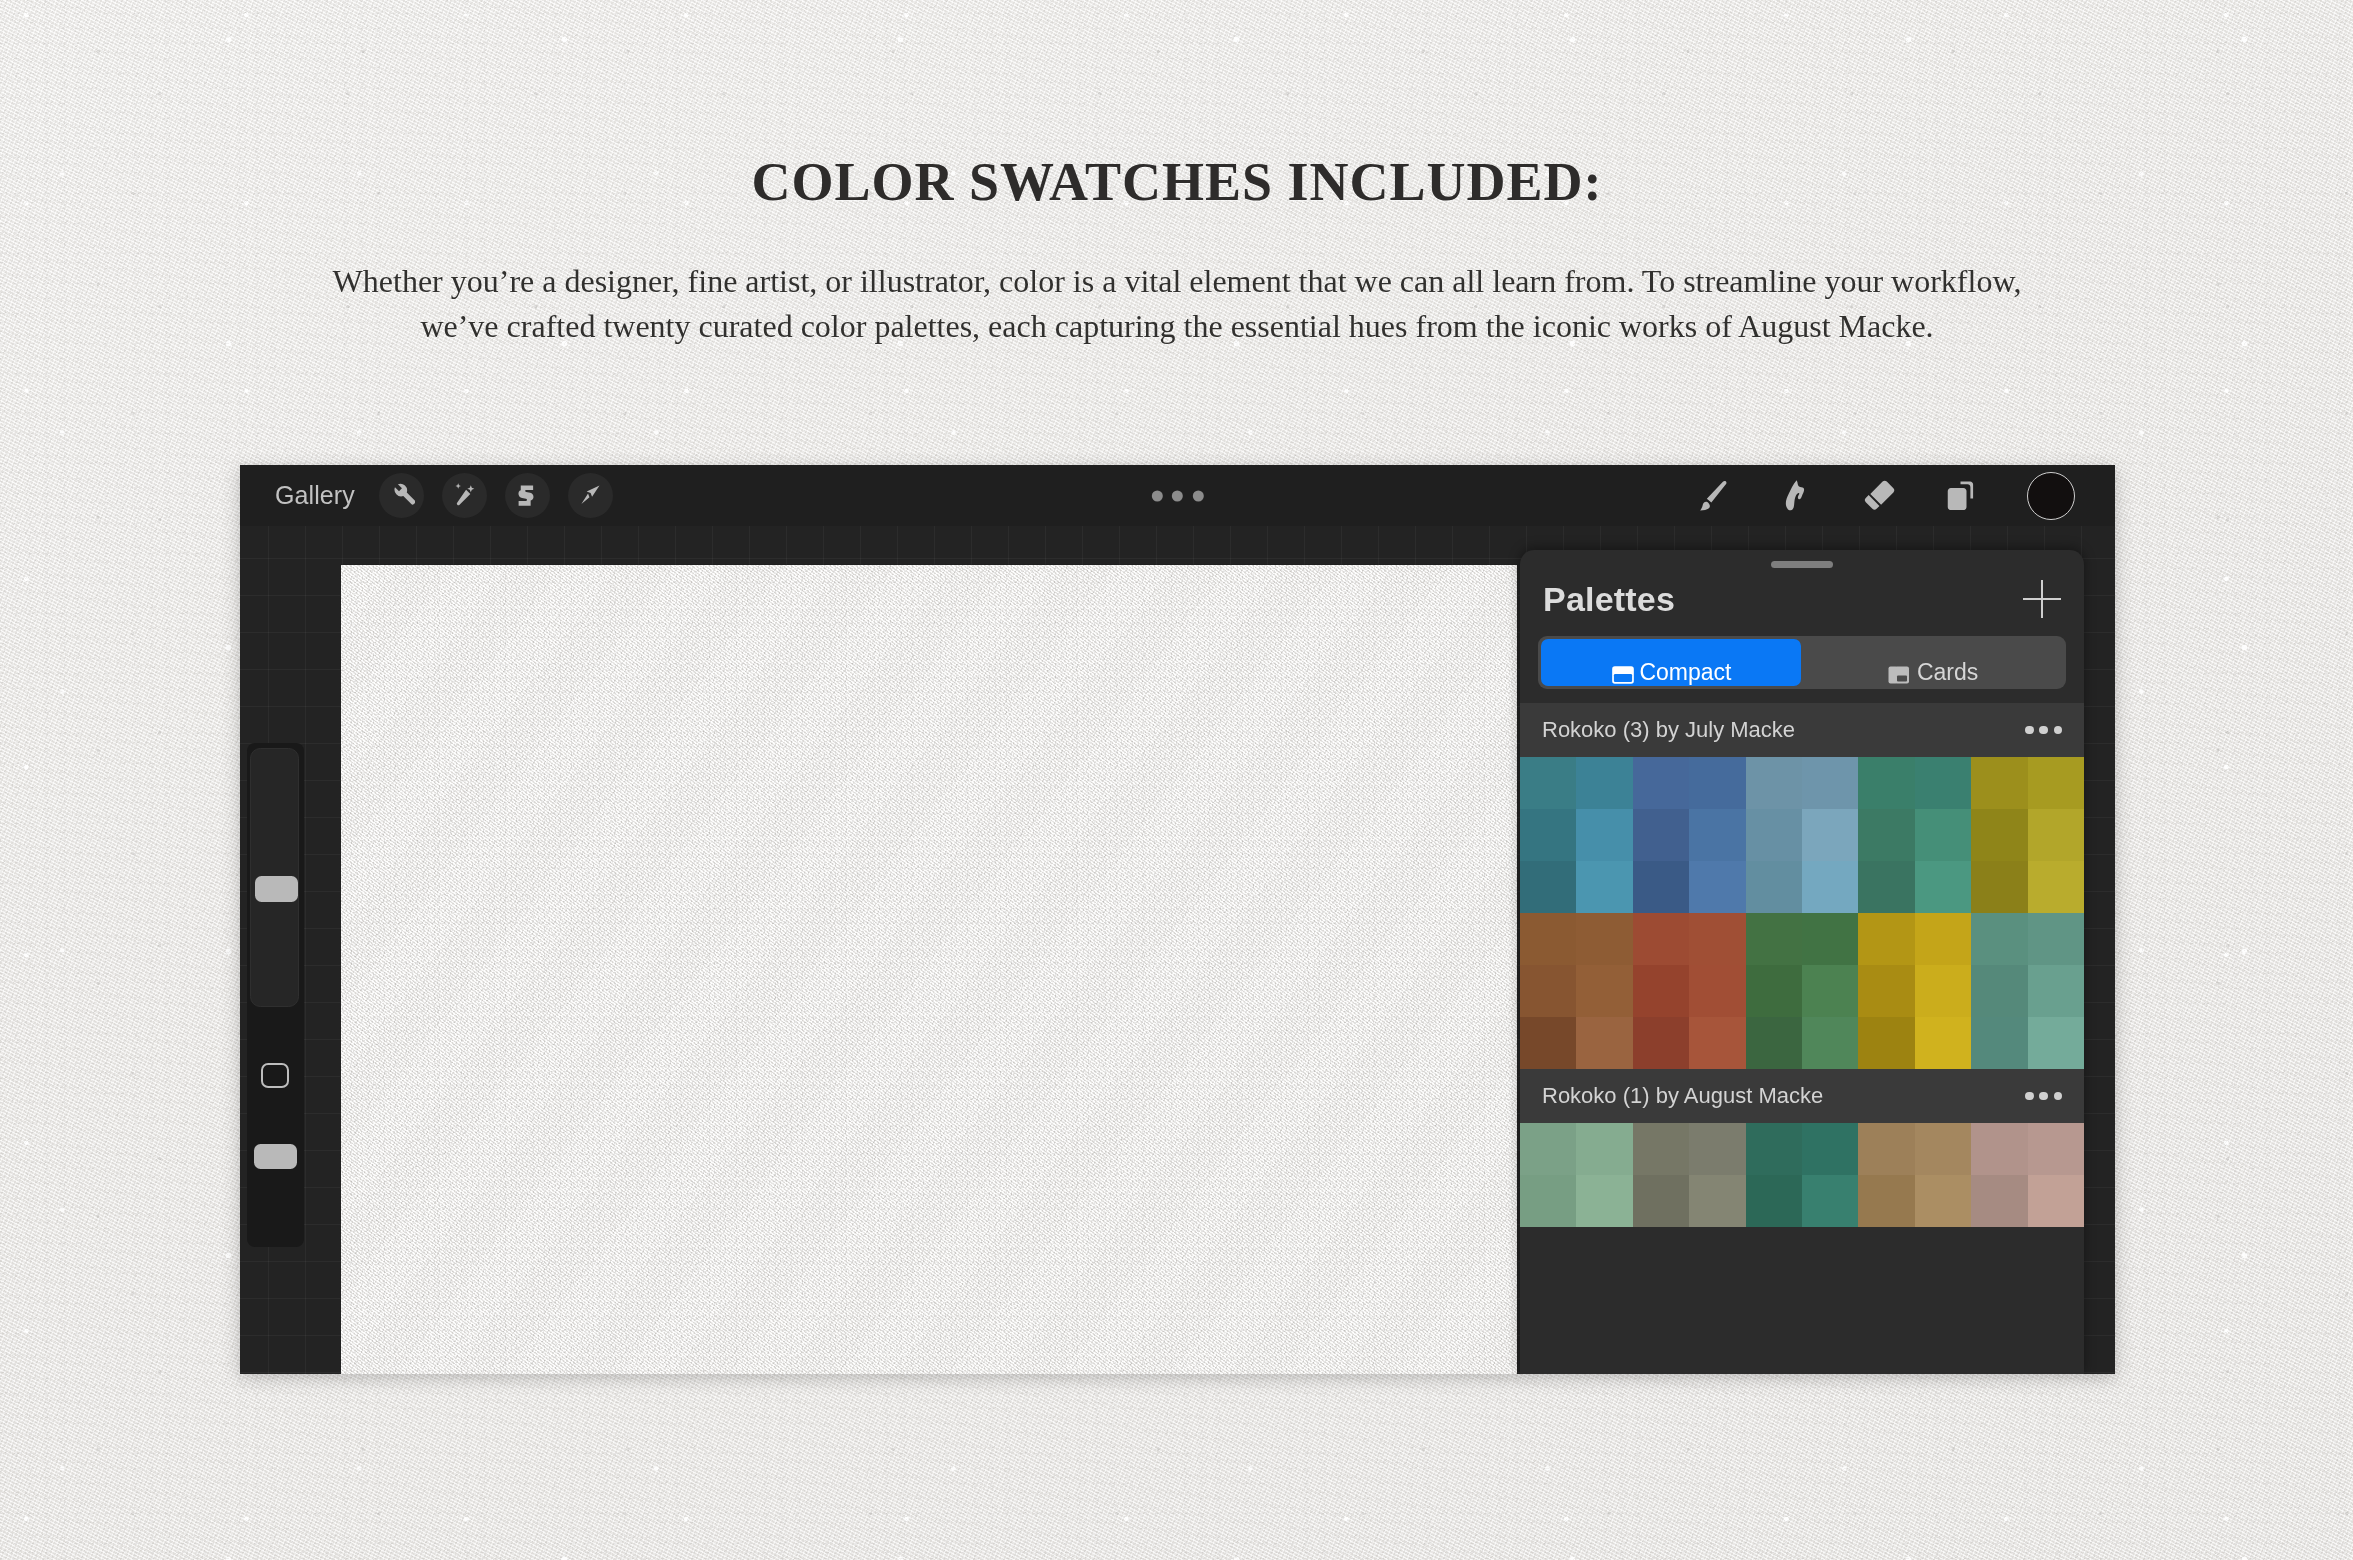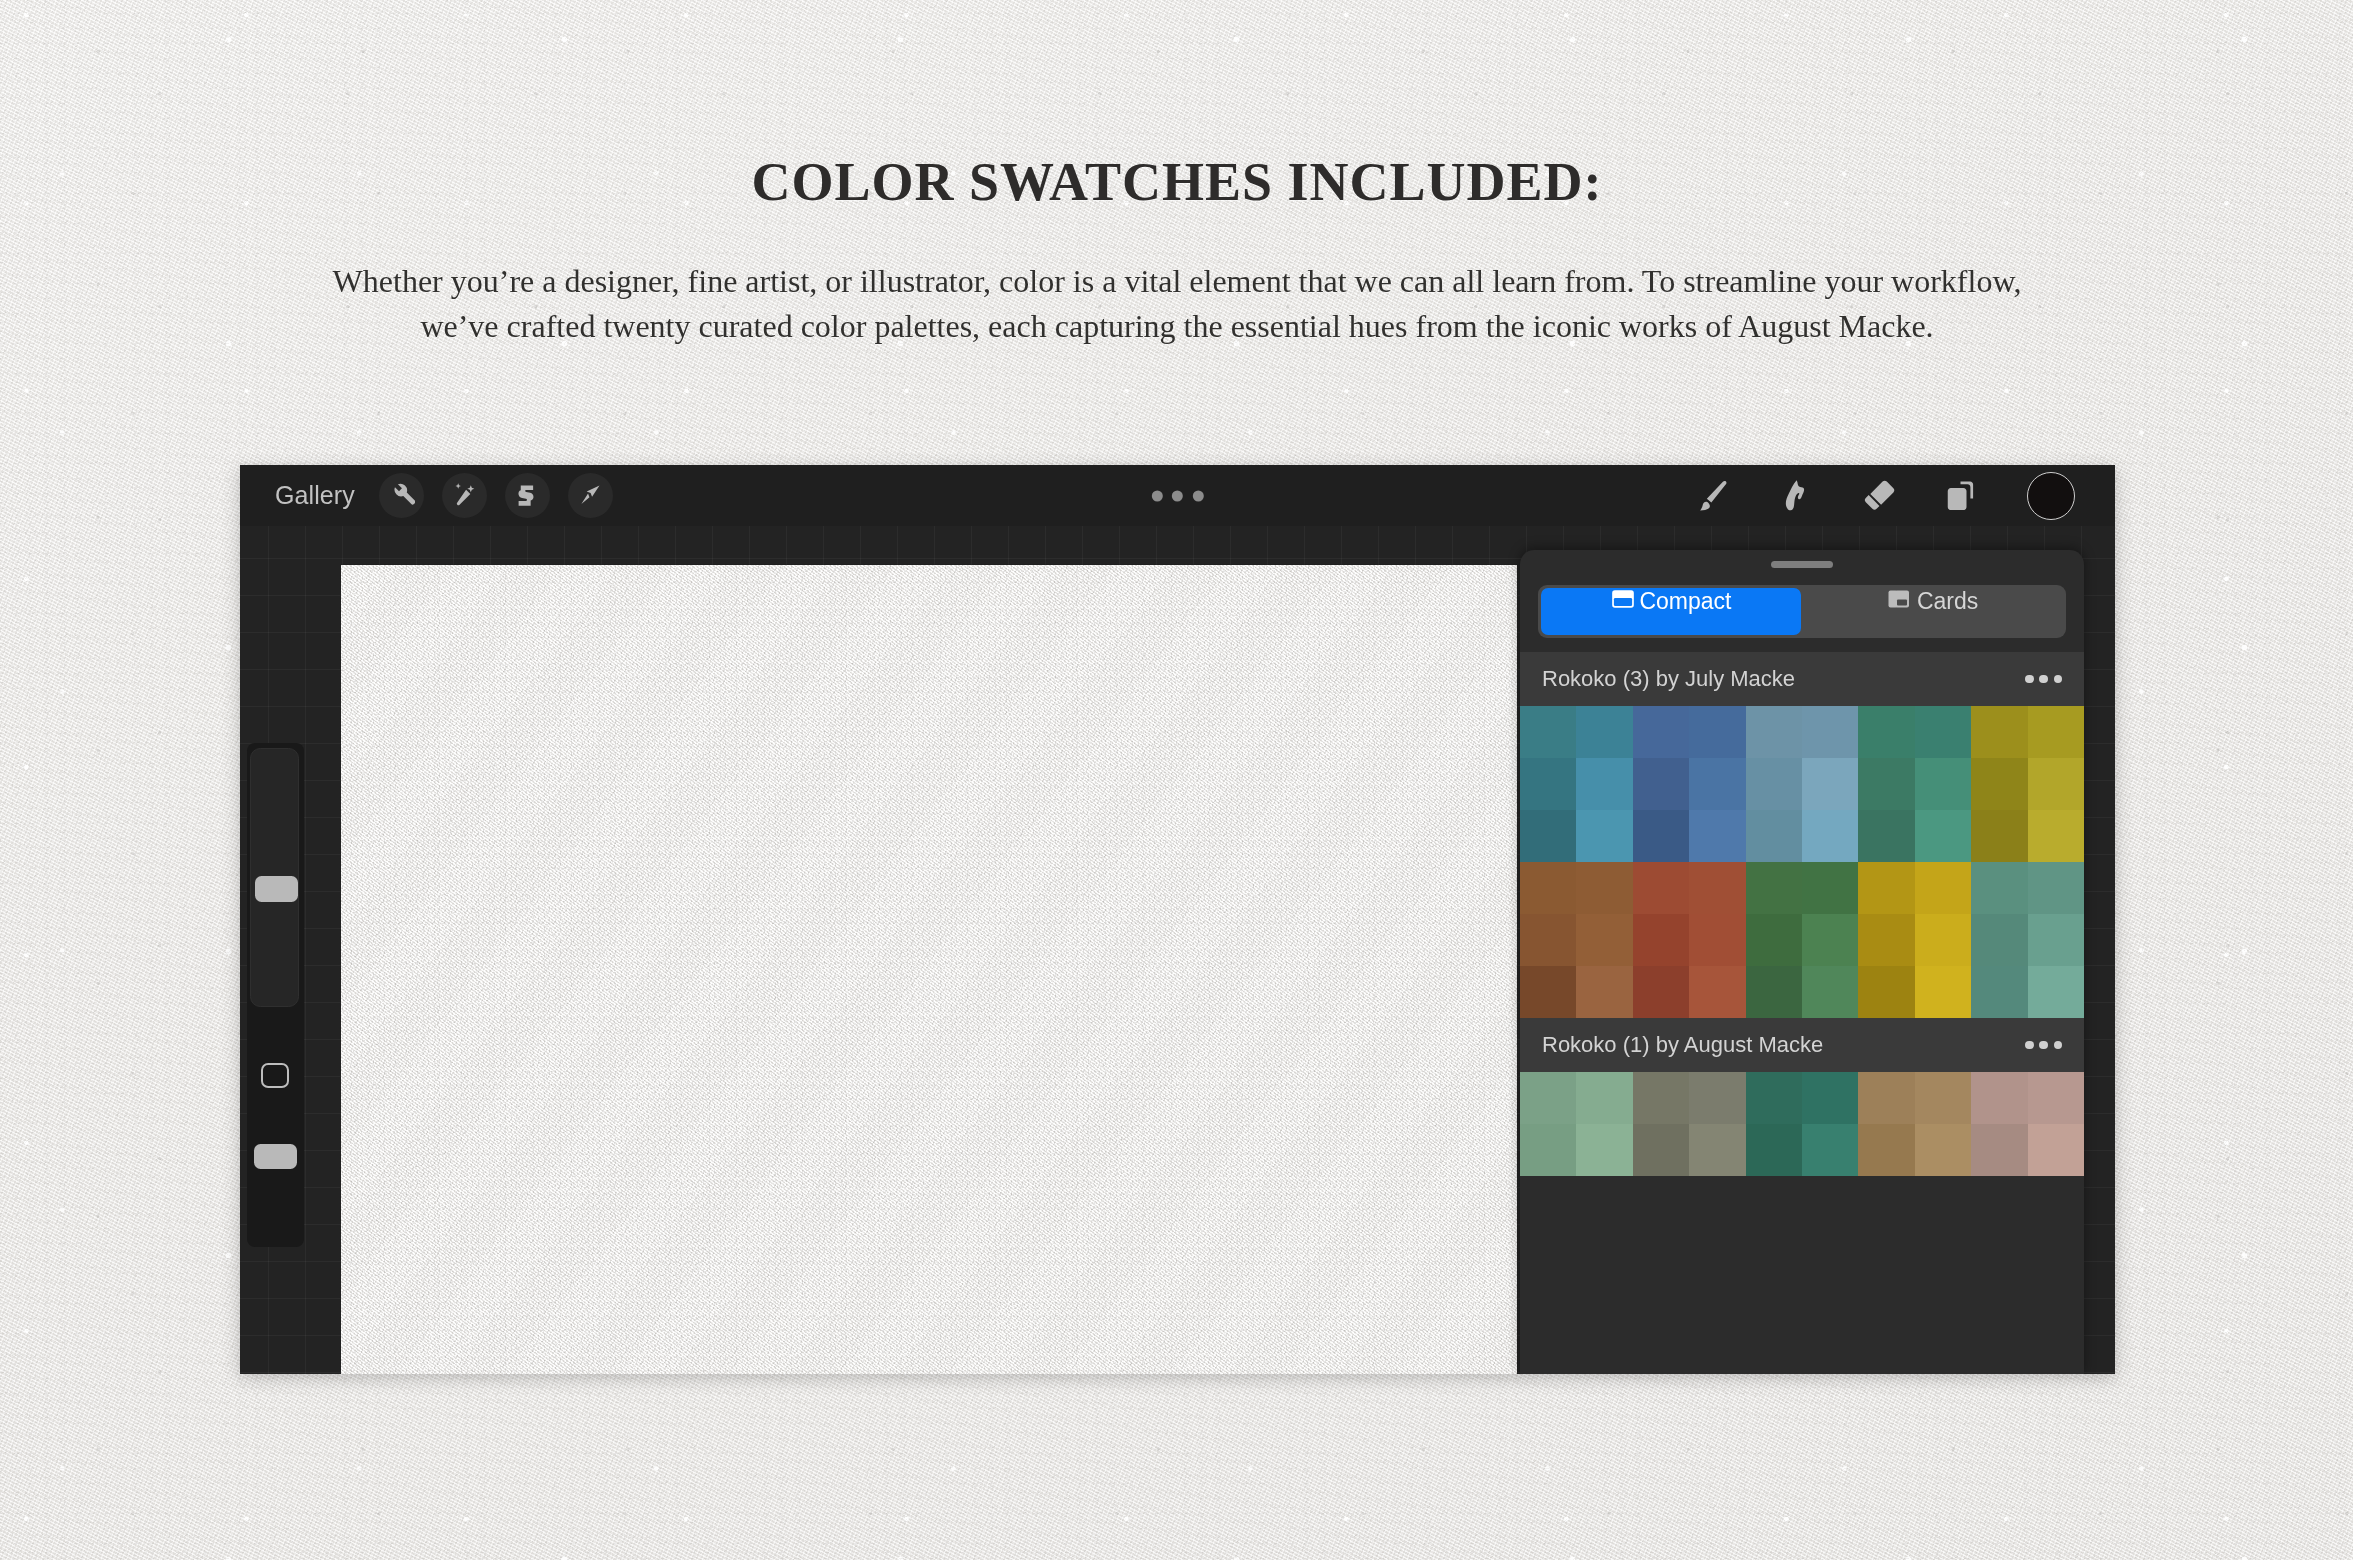--- a/index.html
+++ b/index.html
@@ -295,21 +295,21 @@
     background: #4a4a4a;
     border-radius: 9px;
     display: flex;
     padding: 3.2px;
     gap: 2.6px;
   }
   .seg {
     flex: 1;
     border-radius: 7.1px;
     display: flex;
-    align-items: flex-start;
+    align-items: flex-end;
     justify-content: center;
     gap: 3px;
     color: #d6d6d6;
     font-size: 23px;
   }
   .seg.active { background: #0a78f5; color: #ffffff; }
   .seg svg { width: 26px; height: 22px; }
   .seg.active svg { fill: #ffffff; }
   .seg:not(.active) svg { fill: #bcbcbc; }
 
@@ -430,20 +430,24 @@
     <div class="slider-track upper">
       <div class="slider-knob" style="top:127px;"></div>
     </div>
     <div class="square-btn"></div>
     <div class="lower-knob"></div>
   </div>
 
   <div class="palettes-panel">
     <div class="grabber"></div>
 
+    <div class="panel-head">
+      <div class="panel-title">Palettes</div>
+      <div class="plus-btn"></div>
+    </div>
 
     <div class="segmented">
       <div class="seg active">
         <svg viewBox="0 0 24 20">
             <path d="M2 2h20v16H2z" fill="none"></path>
             <rect x="2" y="2" width="20" height="16" rx="2.5"></rect>
             <rect x="3.6" y="9" width="16.8" height="7.4" rx="1.2" fill="#0a78f5"></rect>
           </svg>
         <span>Compact</span>
       </div>

